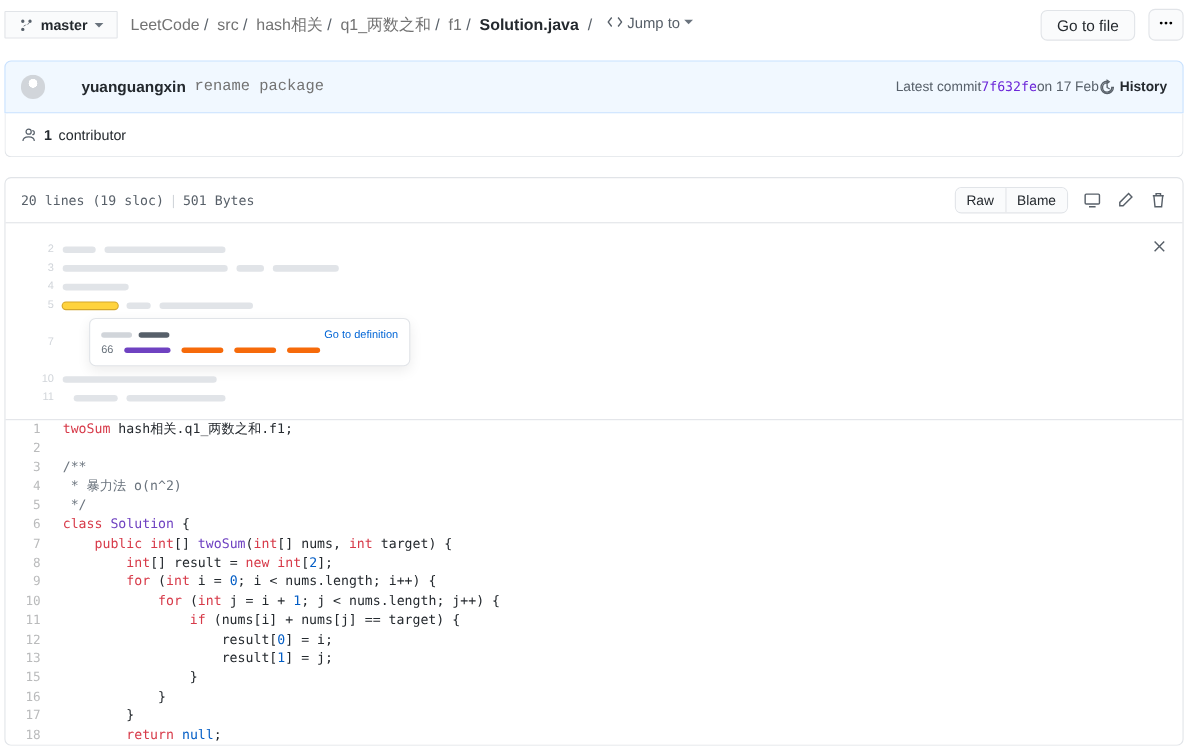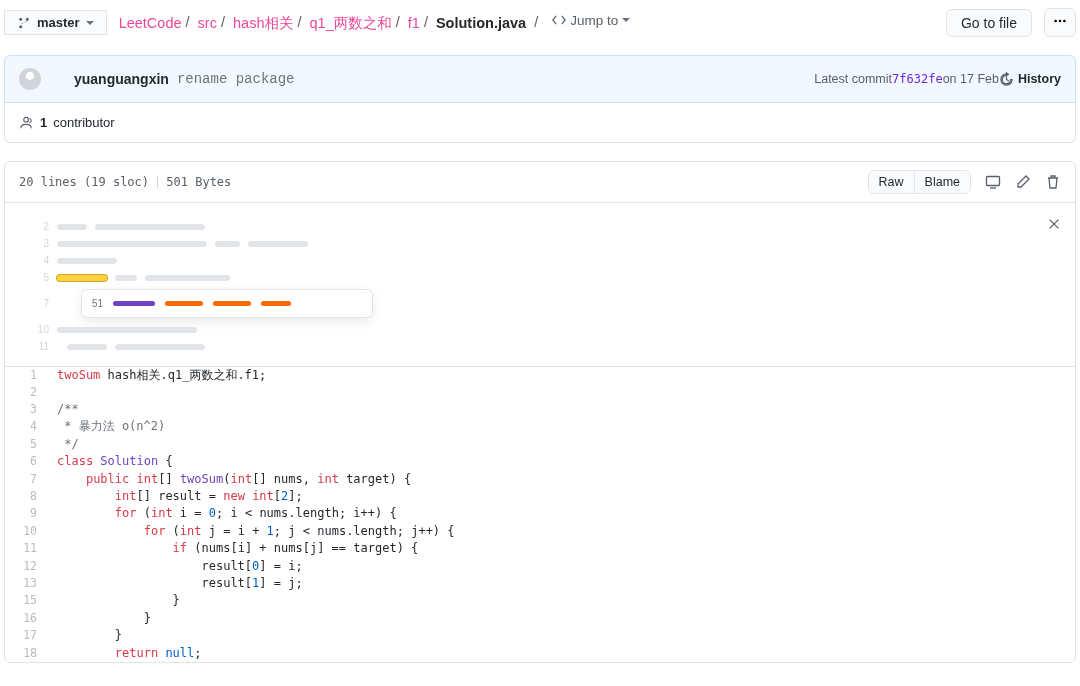--- a/index.html
+++ b/index.html
@@ -4,21 +4,21 @@
 <style>
   * { box-sizing: border-box; }
   body {
     margin: 0;
     font-family: -apple-system, BlinkMacSystemFont, "Segoe UI", Helvetica, Arial, sans-serif;
     font-size: 14px;
     color: #24292e;
     background: #fff;
     padding: 0 4px;
   }
-  a { color: #ec4899; text-decoration: none; }
+  a { color: #737373; text-decoration: none; }
 
   .topbar {
     display: flex;
     align-items: center;
     gap: 12px;
     padding: 8px 0;
   }
   .branch-btn {
     display: inline-flex;
     align-items: center;
@@ -259,22 +259,26 @@
         </div>
       <div class="illus-row">
           <span class="illus-num">5</span>
           <span class="bar hl" style="width:50px"></span>
           <span class="bar" style="width:22px"></span>
           <span class="bar" style="width:85px"></span>
         </div>
       <div class="illus-row">
           <span class="illus-num">7</span>
         <div class="popover" style="flex:1">
+          <div class="popover-head">
+            <span><span class="bar" style="width:28px;background:#d1d5da;height:5px"></span>&nbsp;&nbsp;<span class="bar" style="width:28px;background:#57606a;height:5px"></span></span>
+            <a class="def-link">Go to definition</a>
+          </div>
           <div style="display:flex;align-items:center;gap:10px">
-            <span style="color:#6a737d;font-size:10px">51</span>
+            <span style="color:#6a737d;font-size:10px">66</span>
             <span class="bar" style="width:42px;background:#6f42c1;height:5px"></span>
             <span class="bar" style="width:38px;background:#f66a0a;height:5px"></span>
             <span class="bar" style="width:38px;background:#f66a0a;height:5px"></span>
             <span class="bar" style="width:30px;background:#f66a0a;height:5px"></span>
           </div>
         </div>
       </div>
       <div class="illus-row">
           <span class="illus-num">10</span>
           <span class="bar" style="width:140px"></span>

